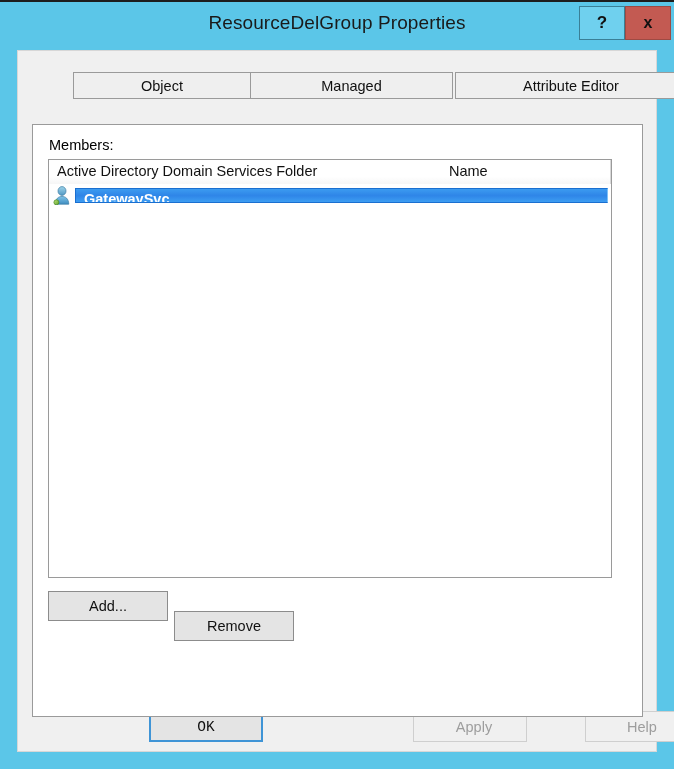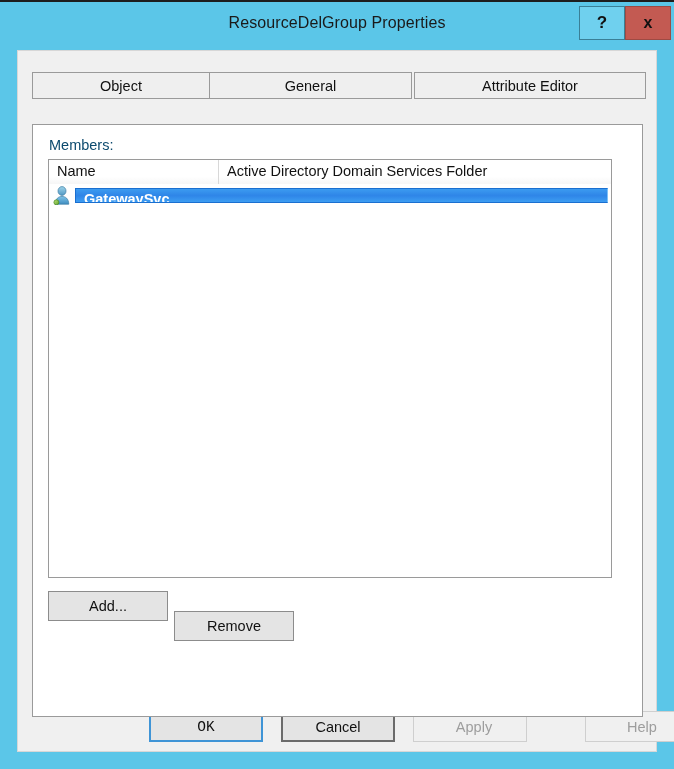--- a/index.html
+++ b/index.html
@@ -35,21 +35,21 @@
     height: 41px;
     background: #5BC6E8;
   }
   .title-text {
     position: absolute;
     left: 0; top: 0;
     width: 674px;
     height: 41px;
     line-height: 41px;
     text-align: center;
-    font-size: 16px;
+    font-size: 19px;
     color: #1a1a1a;
     font-family: "Liberation Sans", sans-serif;
     letter-spacing: 0.1px;
     white-space: nowrap;
   }
   .caption-buttons {
     position: absolute;
     right: 3px;
     top: 4px;
     height: 34px;
@@ -112,20 +112,21 @@
     box-sizing: border-box;
     background: #EFEFEF;
     border: 1px solid #9a9a9a;
     font-size: 14.5px;
     color: #111;
     display: flex;
     align-items: center;
     justify-content: center;
     cursor: default;
     white-space: nowrap;
+    margin-left: 41px;
   }
   .tab.active {
     background: #ffffff;
     border-bottom-color: #ffffff;
     height: 30px;
     top: -3px;
     z-index: 5;
     border-top: 1px solid #9a9a9a;
   }
 
@@ -141,21 +142,21 @@
     box-sizing: border-box;
     z-index: 2;
   }
 
   
   .members-label {
     position: absolute;
     left: 16px;
     top: 12px;
     font-size: 14.5px;
-    color: #0c4a6e;
+    color: #000000;
     white-space: nowrap;
   }
 
   .listview {
     position: absolute;
     left: 15px;
     top: 34px;
     width: 564px;
     height: 419px;
     background: #ffffff;
@@ -301,34 +302,34 @@
       <div class="cap-btn cap-close">x</div>
     </div>
   </div>
 
   <div class="dialog-body">
 
     <div class="tab-control">
 
       <div class="tab-row tab-row-top">
         <div class="tab" style="left:0px;   width:178px;">Object</div>
-        <div class="tab" style="left:177px; width:203px;">General</div>
+        <div class="tab" style="left:177px; width:203px;">Managed</div>
         <div class="tab" style="left:382px; width:232px;text-align:right;">Attribute Editor</div>
       </div>
 
 
       <div class="tab-panel">
 
         <div class="members-label">Members:</div>
 
         <div class="listview">
 
           <div class="lv-header">
+            <div class="lv-col lv-col-folder">Active Directory Domain Services Folder</div>
             <div class="lv-col lv-col-name">Name</div>
-            <div class="lv-col lv-col-folder">Active Directory Domain Services Folder</div>
           </div>
 
           <div class="lv-rows">
             <div class="lv-row">
               <div class="lv-row-icon">
                 <svg class="user-icon" width="18" height="19" viewBox="0 0 18 19" xmlns="http://www.w3.org/2000/svg" aria-hidden="true">
                   <defs>
                     <linearGradient id="hd" x1="0" y1="0" x2="0" y2="1">
                       <stop offset="0%" stop-color="#9fd4ea"></stop>
                       <stop offset="100%" stop-color="#5098c4"></stop>
@@ -353,19 +354,18 @@
         </div>
 
         <div class="panel-btn btn-add">Add...</div>
         <div class="panel-btn btn-remove">Remove</div>
 
       </div>
     </div>
 
     <div class="dlg-buttons">
       <div class="dlg-btn default btn-ok">OK</div>
-      <div class="dlg-btn focused btn-cancel">Cancel</div>
       <div class="dlg-btn disabled btn-apply">Apply</div>
       <div class="dlg-btn disabled btn-help">Help</div>
     </div>
 
   </div>
 </div>
 
 </body></html>

